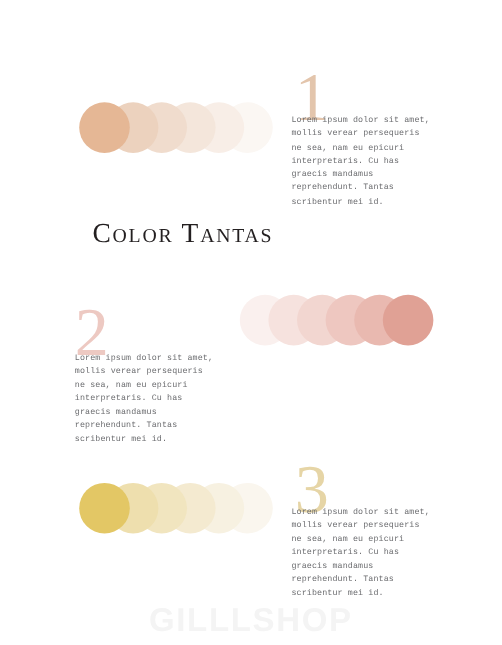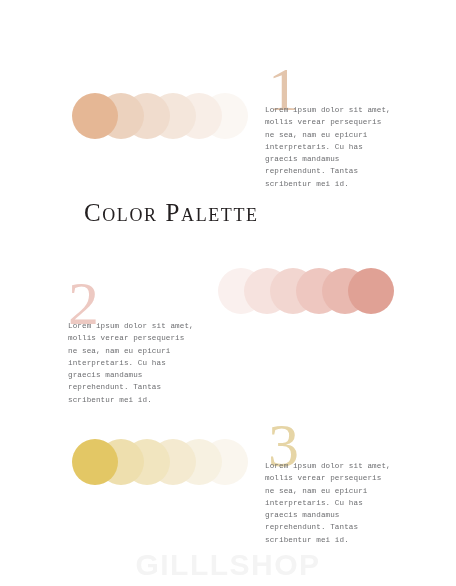--- a/index.html
+++ b/index.html
@@ -92,21 +92,21 @@
       <div class="swatch" title="#f0dccd" style="left: 52px; background: rgb(240, 220, 205); z-index: 4;"></div>
       <div class="swatch" title="#f4e6db" style="left: 78px; background: rgb(244, 230, 219); z-index: 3;"></div>
       <div class="swatch" title="#f8eee7" style="left: 104px; background: rgb(248, 238, 231); z-index: 2;"></div>
       <div class="swatch" title="#fbf7f3" style="left: 130px; background: rgb(251, 247, 243); z-index: 1;"></div>
     </div>
 
   <div class="numeral" style="left:268px; top:58px; color:#e3c5ac;">1</div>
 
   <div class="body-copy" style="left:265px; top:104px;">Lorem ipsum dolor sit amet, mollis verear persequeris ne sea, nam eu epicuri interpretaris. Cu has graecis mandamus reprehendunt. Tantas scribentur mei id.</div>
 
-  <div class="title">Color Palette</div>
+  <div class="title">Color Tantas</div>
 
   <div class="swatch-row" style="left:218px; top:268px; width:200px;">
       <div class="swatch" title="#faf0ee" style="left: 0px; background: rgb(250, 240, 238); z-index: 1;"></div>
       <div class="swatch" title="#f6e2de" style="left: 26px; background: rgb(246, 226, 222); z-index: 2;"></div>
       <div class="swatch" title="#f2d6d0" style="left: 52px; background: rgb(242, 214, 208); z-index: 3;"></div>
       <div class="swatch" title="#eec7c0" style="left: 78px; background: rgb(238, 199, 192); z-index: 4;"></div>
       <div class="swatch" title="#e9b9b0" style="left: 104px; background: rgb(233, 185, 176); z-index: 5;"></div>
       <div class="swatch" title="#e0a195" style="left: 130px; background: rgb(224, 161, 149); z-index: 6;"></div>
     </div>
 

